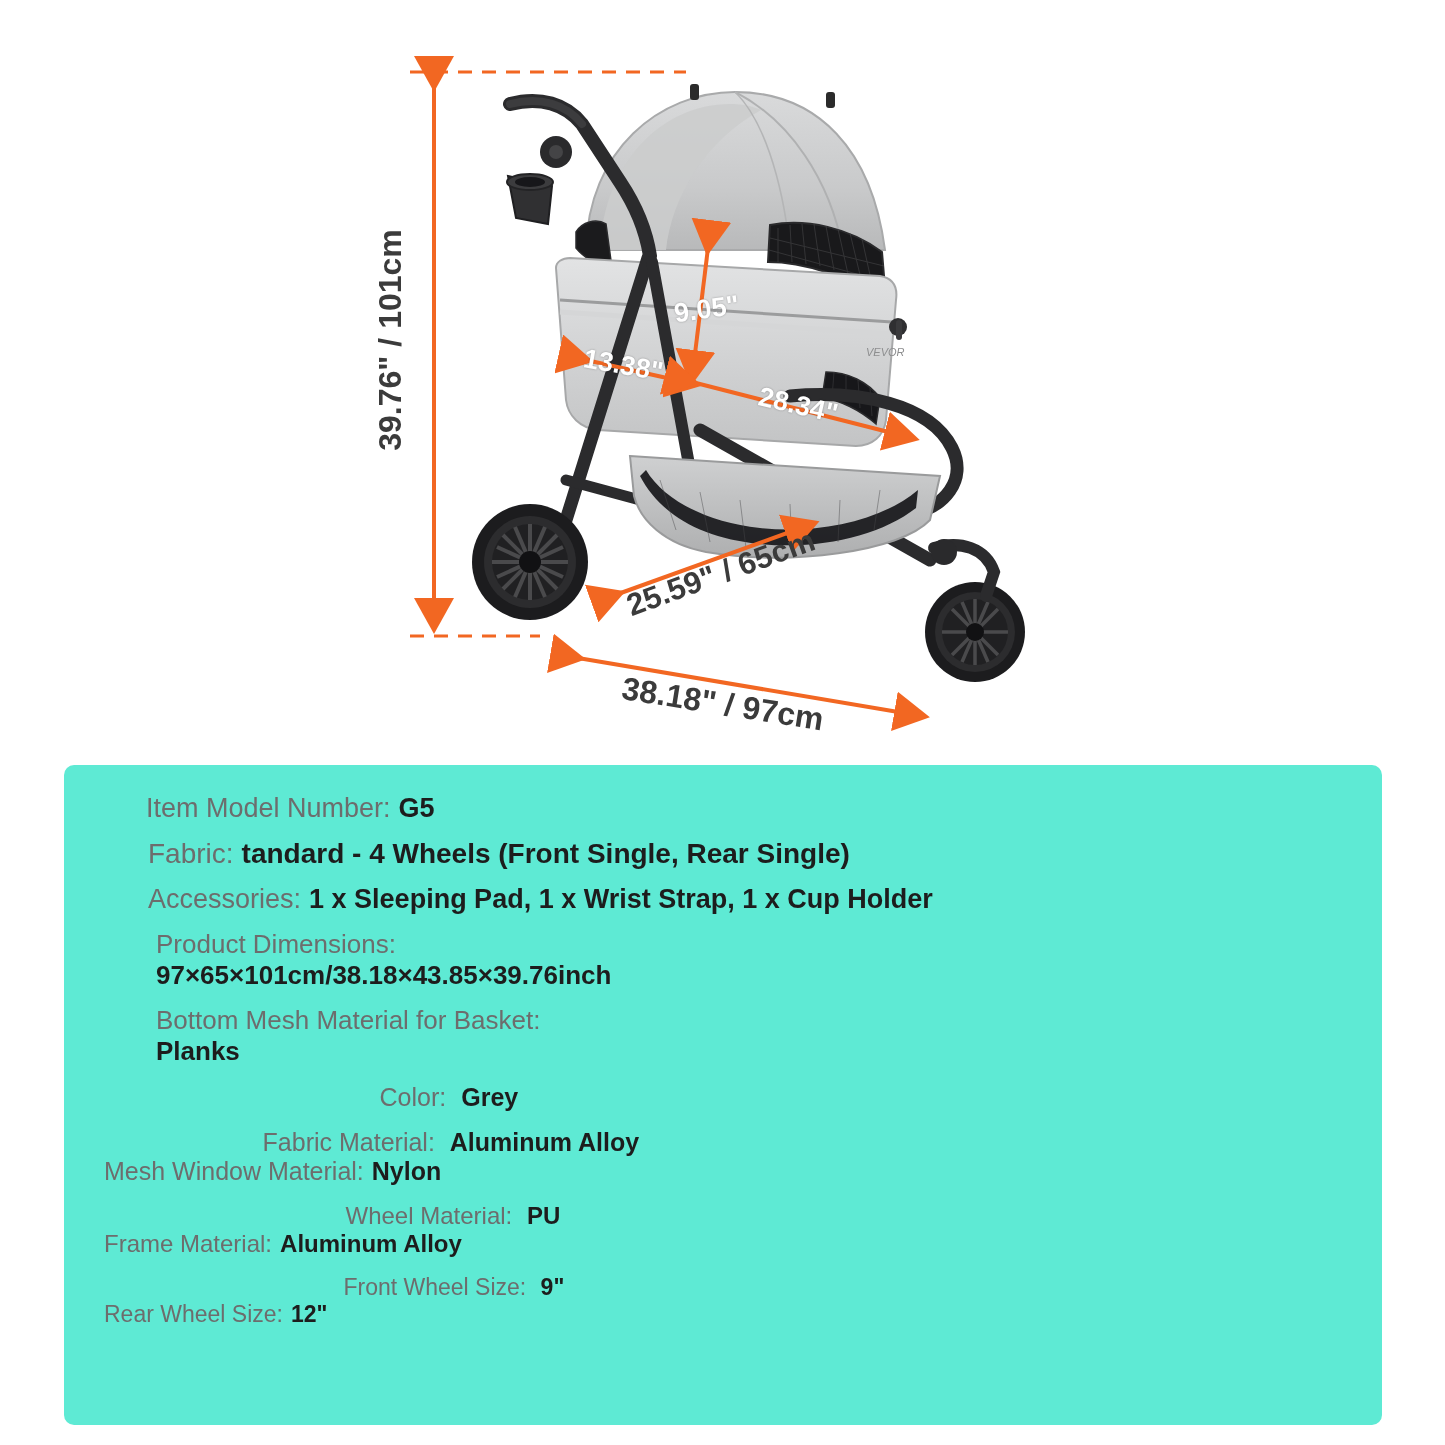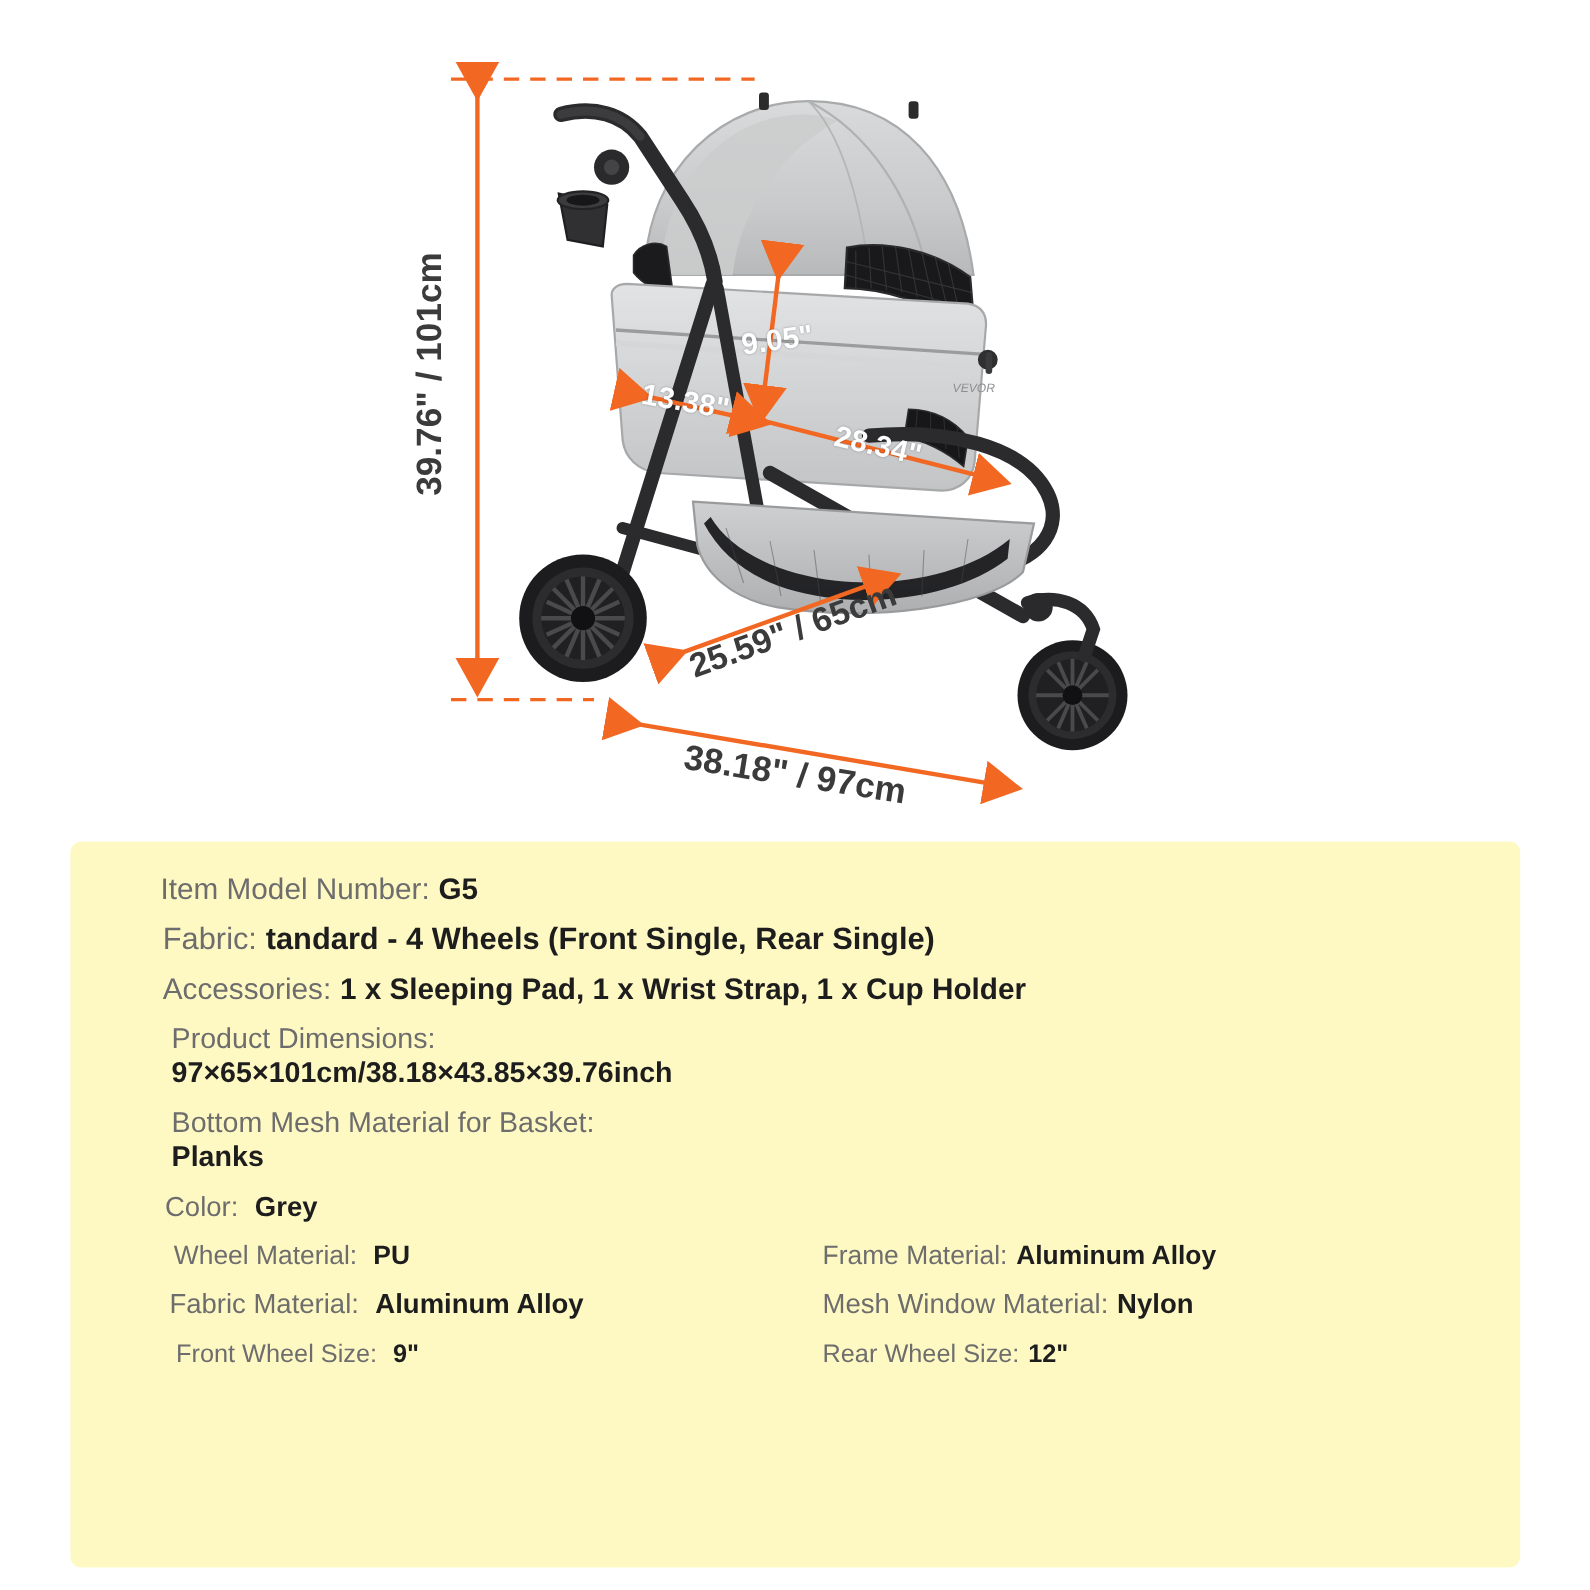--- a/index.html
+++ b/index.html
@@ -38,41 +38,43 @@
     white-space: nowrap;
   }
 
   
   #spec-panel {
     position: absolute;
     left: 64px;
     top: 765px;
     width: 1318px;
     height: 660px;
-    background: #fef9c3;
+    background: #5eead4;
     border-radius: 10px;
     padding: 28px 40px 10px 40px;
+    text-align: center;
   }
   .spec-row {
     display: flex;
     align-items: baseline;
     margin-bottom: 7px;
   }
   .spec-key {
     color: #6d6d6d;
     font-weight: normal;
   }
   .spec-val {
     color: #1d1d1d;
     font-weight: bold;
     margin-left: 8px;
   }
   .two-col {
     display: flex;
     width: 100%;
+    flex-direction: column;
   }
   .col-left { width: 52%; }
   .col-right { width: 48%; display: flex; justify-content: flex-start; }
 
   .sz-28 { font-size: 28px; }
   .sz-27 { font-size: 27px; }
   .sz-26 { font-size: 26px; flex-direction: column; }
   .sz-25 { font-size: 25px; }
   .sz-24 { font-size: 24px; }
   .sz-23 { font-size: 23px; }
@@ -276,38 +278,38 @@
 
 
   <div class="two-col gap-b">
     <div class="col-left ind-6 sz-25">
       <span class="spec-key">Color:</span>
       <span class="spec-val">Grey</span>
     </div>
   </div>
 
   <div class="two-col gap-b">
+    <div class="col-left ind-7 sz-25">
+      <span class="spec-key">Fabric Material:</span>
+      <span class="spec-val">Aluminum Alloy</span>
+    </div>
+    <div class="col-right sz-25">
+      <span class="spec-key">Mesh Window Material:</span>
+      <span class="spec-val">Nylon</span>
+    </div>
+  </div>
+
+  <div class="two-col gap-b">
     <div class="col-left ind-8 sz-24">
       <span class="spec-key">Wheel Material:</span>
       <span class="spec-val">PU</span>
     </div>
     <div class="col-right sz-24">
       <span class="spec-key">Frame Material:</span>
       <span class="spec-val">Aluminum Alloy</span>
-    </div>
-  </div>
-
-  <div class="two-col gap-b">
-    <div class="col-left ind-7 sz-25">
-      <span class="spec-key">Fabric Material:</span>
-      <span class="spec-val">Aluminum Alloy</span>
-    </div>
-    <div class="col-right sz-25">
-      <span class="spec-key">Mesh Window Material:</span>
-      <span class="spec-val">Nylon</span>
     </div>
   </div>
 
   <div class="two-col gap-b">
     <div class="col-left ind-9 sz-23">
       <span class="spec-key">Front Wheel Size:</span>
       <span class="spec-val">9"</span>
     </div>
     <div class="col-right sz-23">
       <span class="spec-key">Rear Wheel Size:</span>

